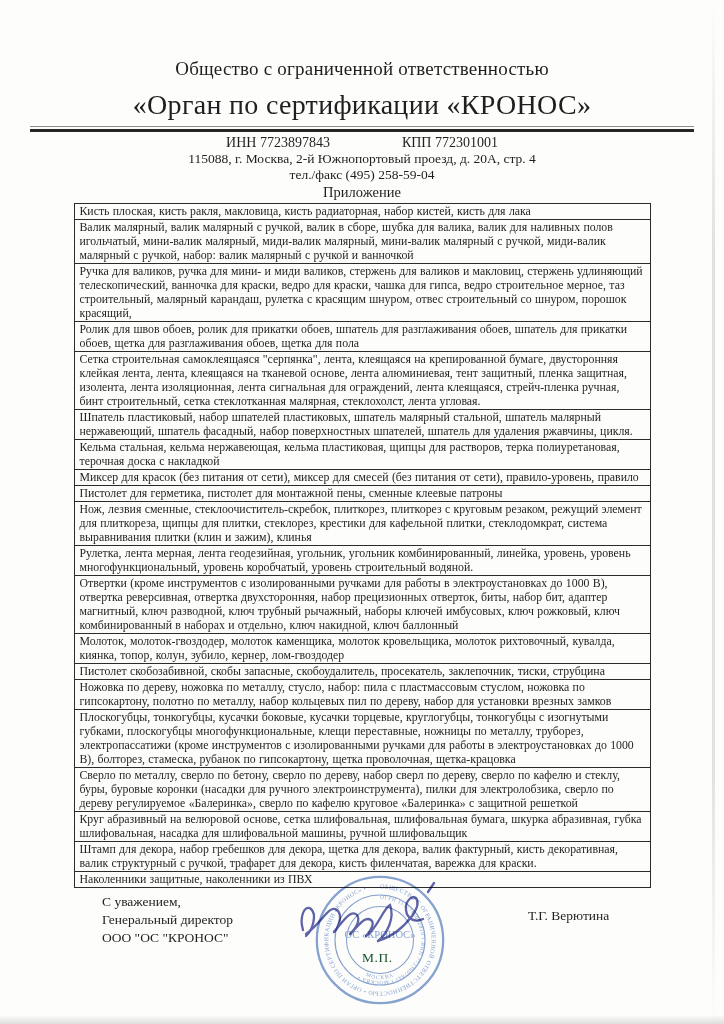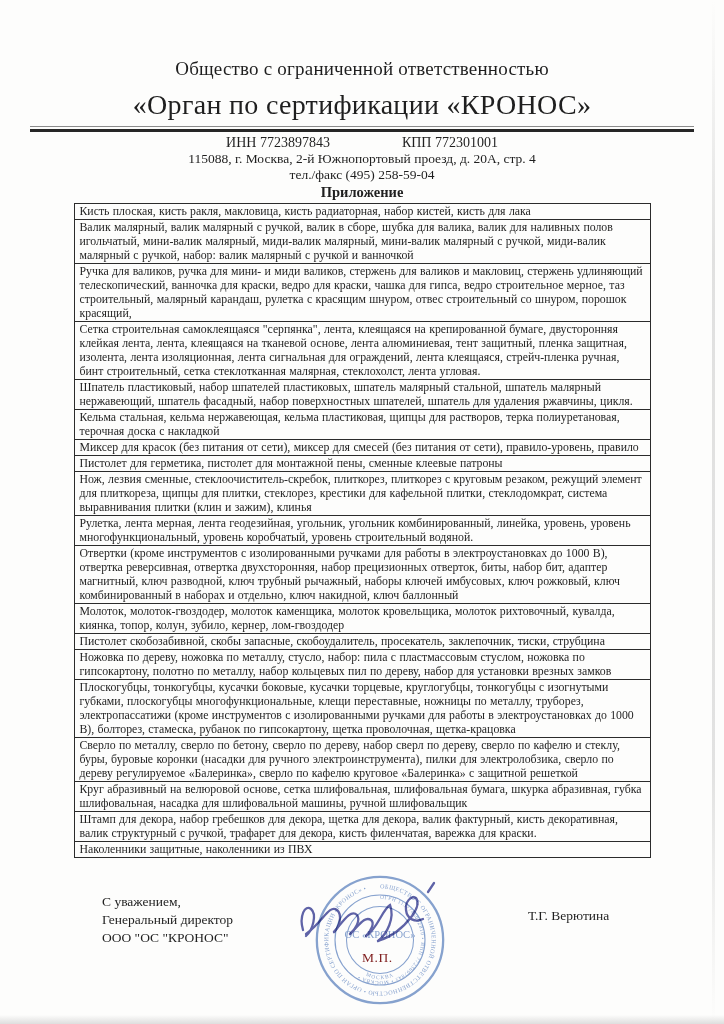--- a/index.html
+++ b/index.html
@@ -10,34 +10,34 @@
   }
   .letterhead { padding-top:58px; text-align:center; }
   .org-type  { font-size:19px; line-height:22px; letter-spacing:.2px; }
   .org-name  { font-size:28px; line-height:33px; letter-spacing:.3px; margin-top:8px; }
   .rule {
     margin:5px 30px 3px 30px; height:2px;
     border-top:1px solid #8c8c8c; border-bottom:3px solid #262626;
   }
   .inn-row { display:flex; justify-content:center; gap:72px; font-size:14px; line-height:16px; margin-top:2px; }
   .addr-line, .phone-line { font-size:13.5px; line-height:16px; }
-  .attachment-title { font-size:14.5px; line-height:17px; font-weight:bold; margin-top:1px; }
+  .attachment-title { font-size:14.5px; line-height:17px; font-weight:normal; margin-top:1px; }
 
   table.items { width:577px; margin:2px auto 0 auto; border-collapse:collapse; table-layout:fixed; }
   table.items td {
     border:1px solid #2b2b2b; padding:0 5px 1px 5px;
     font-size:11.8px; line-height:14px; text-align:left;
     word-spacing:.4px;
   }
 
   .closing-block { position:absolute; left:102px; top:893px; font-size:13.5px; line-height:18px; }
   .signer-name   { position:absolute; left:528px; top:908px; font-size:13.5px;font-family:Liberation Serif, serif; }
   .stamp-svg     { position:absolute; left:313px; top:873px; width:134px; height:134px; opacity:.92; mix-blend-mode:multiply; }
   .signature-svg { position:absolute; left:293px; top:876px; width:152px; height:78px; mix-blend-mode:multiply; }
-  .mp-label      { position:absolute; left:362px; top:950px; font-size:13.5px; color:#7f1d1d; letter-spacing:.5px; }
+  .mp-label      { position:absolute; left:362px; top:950px; font-size:13.5px; color:#14532d; letter-spacing:.5px; }
 
   .scan-edge-right  { position:absolute; top:0; right:9px; width:3px; height:100%;
     background:linear-gradient(to bottom, rgba(255,255,255,0), rgba(190,190,190,.45) 25%, rgba(185,185,185,.4) 75%, rgba(255,255,255,0)); }
   .scan-edge-bottom { position:absolute; bottom:0; left:0; width:100%; height:9px;
     background:linear-gradient(to bottom, rgba(255,255,255,0), rgba(175,175,175,.4)); }
 </style>
 </head>
 <body>
 
 <div class="page">
@@ -58,20 +58,23 @@
   <table class="items">
     <tbody>
         <tr>
           <td>Кисть плоская, кисть ракля, макловица, кисть радиаторная, набор кистей, кисть для лака</td>
         </tr>
         <tr>
           <td>Валик малярный, валик малярный с ручкой, валик в сборе, шубка для валика, валик для наливных полов игольчатый, мини-валик малярный, миди-валик малярный, мини-валик малярный с ручкой, миди-валик малярный с ручкой, набор: валик малярный с ручкой и ванночкой</td>
         </tr>
         <tr>
           <td>Ручка для валиков, ручка для мини- и миди валиков, стержень для валиков и макловиц, стержень удлиняющий телескопический, ванночка для краски, ведро для краски, чашка для гипса, ведро строительное мерное, таз строительный, малярный карандаш, рулетка с красящим шнуром, отвес строительный со шнуром, порошок красящий,</td>
+        </tr>
+        <tr>
+          <td>Ролик для швов обоев, ролик для прикатки обоев, шпатель для разглаживания обоев, шпатель для прикатки обоев, щетка для разглаживания обоев, щетка для пола</td>
         </tr>
         <tr>
           <td>Сетка строительная самоклеящаяся "серпянка", лента, клеящаяся на крепированной бумаге, двусторонняя клейкая лента, лента, клеящаяся на тканевой основе, лента алюминиевая, тент защитный, пленка защитная, изолента, лента изоляционная, лента сигнальная для ограждений, лента клеящаяся, стрейч-пленка ручная, бинт строительный, сетка стеклотканная малярная, стеклохолст, лента угловая.</td>
         </tr>
         <tr>
           <td>Шпатель пластиковый, набор шпателей пластиковых, шпатель малярный стальной, шпатель малярный нержавеющий, шпатель фасадный, набор поверхностных шпателей, шпатель для удаления ржавчины, цикля.</td>
         </tr>
         <tr>
           <td>Кельма стальная, кельма нержавеющая, кельма пластиковая, щипцы для растворов, терка полиуретановая, терочная доска с накладкой</td>
         </tr>

